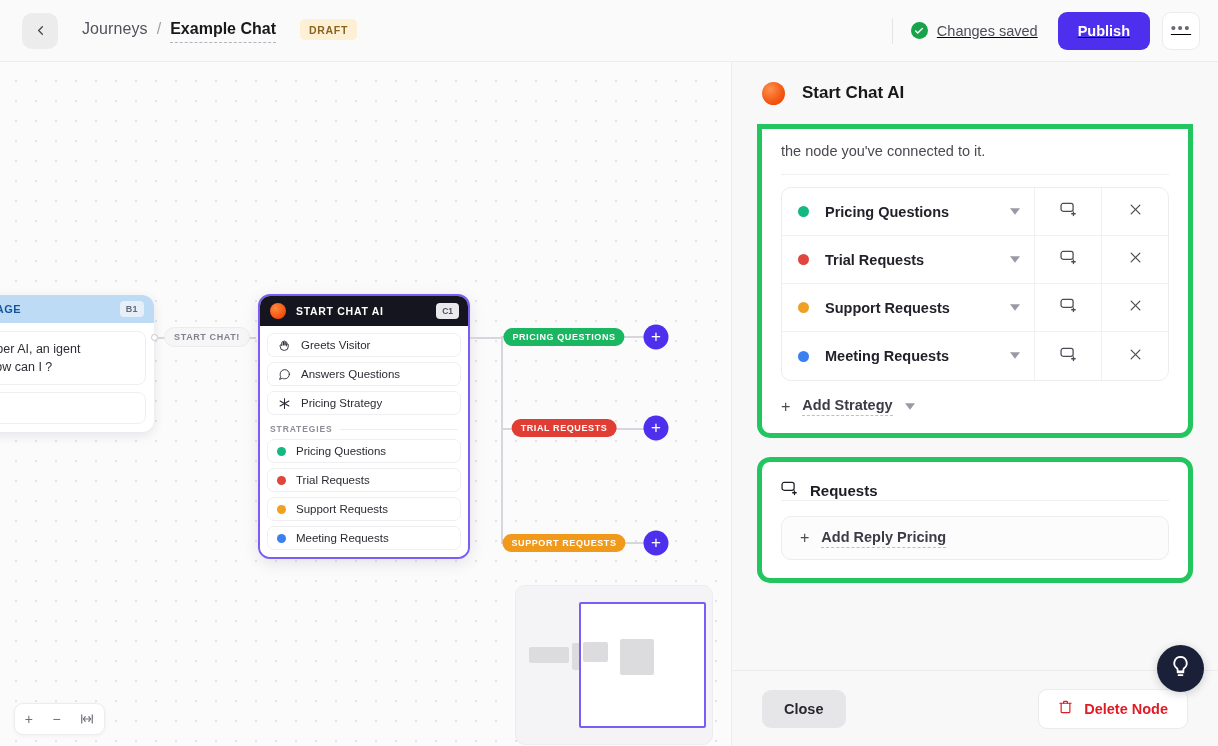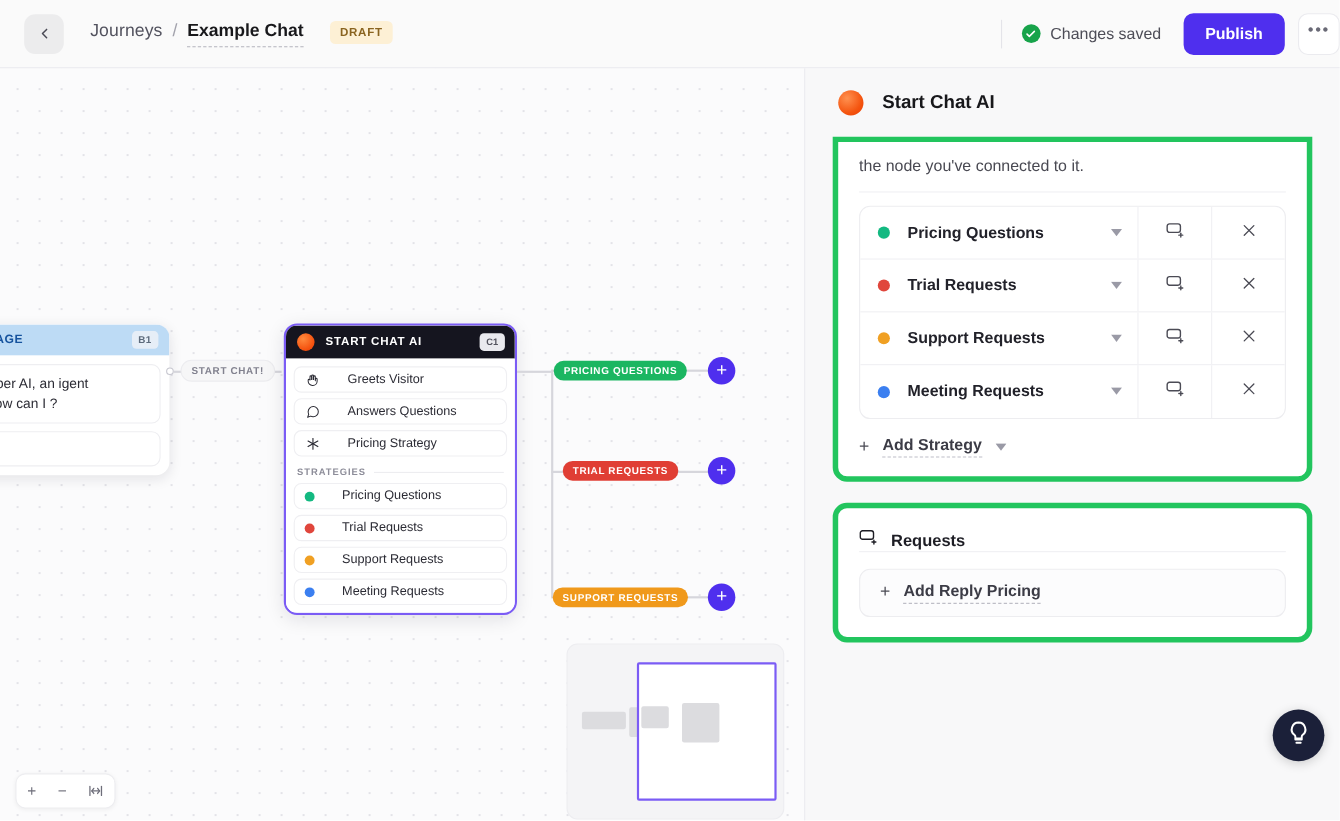--- a/index.html
+++ b/index.html
@@ -37,20 +37,22 @@
     border-bottom: 1px dashed #b4b4bd; padding-bottom: 4px;
     cursor: text;
   }
   .draft-badge {
     margin-left: 24px; background: #fdf0d5; color: #8a6420;
     font-size: 10.5px; font-weight: 700; letter-spacing: .7px;
     padding: 5px 9px 4px; border-radius: 5px;
   }
   .topbar-right {
     margin-left: auto; display: flex; align-items: center; height: 100%;
+    padding-right: 18px;
+    text-decoration: underline;
   }
   .tb-divider { width: 1px; height: 26px; background: #e4e4e9; margin-right: 18px; }
   .saved {
     display: flex; align-items: center; font-size: 14.5px; color: #4d4d57;
     margin-right: 20px;
   }
   .saved .check {
     width: 17px; height: 17px; border-radius: 50%; background: #17a34a;
     margin-right: 9px; display: flex; align-items: center; justify-content: center;
   }
@@ -147,21 +149,21 @@
     font-size: 10.5px; font-weight: 700; color: #fff; letter-spacing: .7px;
   }
   .node-head .pill {
     margin-left: auto; background: #e9e9ee; color: #53535e;
     font-size: 8.5px; font-weight: 700; padding: 3px 6px; border-radius: 4px;
   }
   .node-body { padding: 7px; background: #fff; }
   .node-row {
     display: flex; align-items: center; height: 24px;
     border: 1px solid #efeff2; border-radius: 7px; margin-bottom: 5px;
-    padding: 0 9px; font-size: 11.5px; color: #2b2b34; gap: 15px;
+    padding: 0 9px; font-size: 11.5px; color: #2b2b34;
   }
   .node-row .ic { width: 15px; margin-right: 9px; display:flex; align-items:center; justify-content:center; }
   .strat-head {
     display: flex; align-items: center; margin: 9px 0 5px; padding: 0 3px;
   }
   .strat-head .lbl {
     font-size: 8.5px; font-weight: 700; letter-spacing: .9px; color: #8d8d99;
     margin-right: 7px; white-space: nowrap;
   }
   .strat-head .rule { flex: 1; height: 1px; background: #ededf0; }
@@ -598,20 +600,33 @@
         </div>
         <div class="hr"></div>
         <div class="add-reply">
           <span class="plus">+</span>
           <span class="lbl">Add Reply Pricing</span>
         </div>
       </div>
 
     </div>
 
+    <div class="panel-foot">
+      <div class="close-btn">Close</div>
+      <div class="delete-btn">
+        <span>
+          <svg width="15" height="16" viewBox="0 0 24 24" fill="none" stroke="#e01b24" stroke-width="1.9" stroke-linecap="round" stroke-linejoin="round">
+              <line x1="3" y1="6" x2="21" y2="6"></line>
+              <path d="M19 6v13a2 2 0 0 1-2 2H7a2 2 0 0 1-2-2V6"></path>
+              <path d="M9 6V4a1 1 0 0 1 1-1h4a1 1 0 0 1 1 1v2"></path>
+            </svg>
+        </span>
+        <span class="lbl">Delete Node</span>
+      </div>
+    </div>
   </div>
 
   <div class="help-fab">
     <span>
       <svg width="23" height="23" viewBox="0 0 24 24" fill="none" stroke="#ffffff" stroke-width="1.9" stroke-linecap="round" stroke-linejoin="round">
           <path d="M9 18h6"></path>
           <path d="M10 21h4"></path>
           <path d="M12 2a6.5 6.5 0 0 0-4 11.6c.6.5 1 1.2 1 2V17h6v-1.4c0-.8.4-1.5 1-2A6.5 6.5 0 0 0 12 2z"></path>
         </svg>
     </span>

